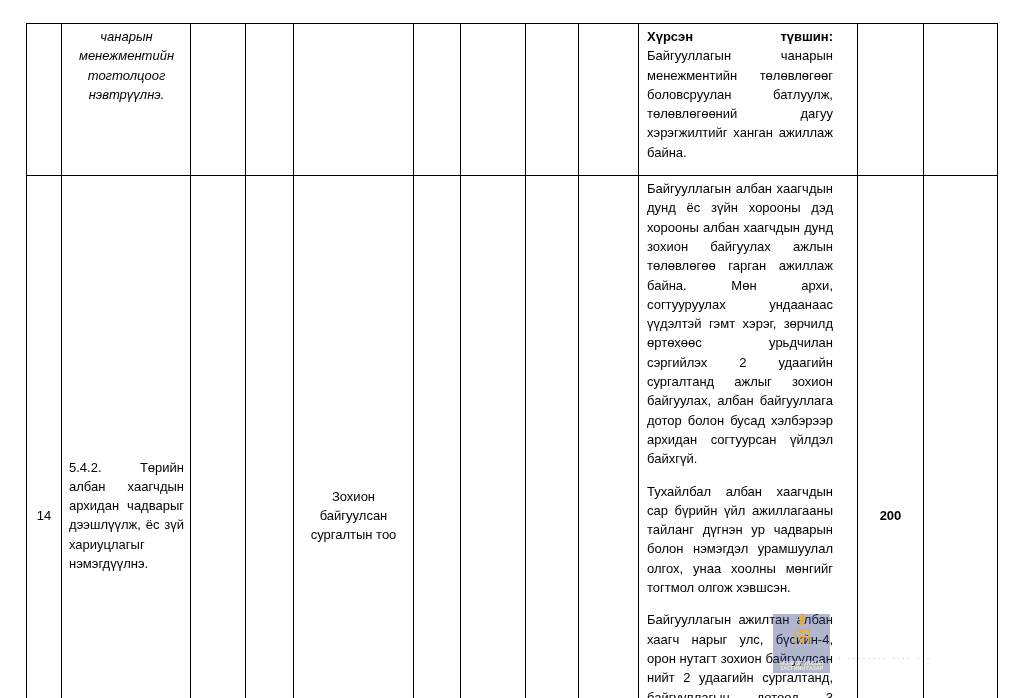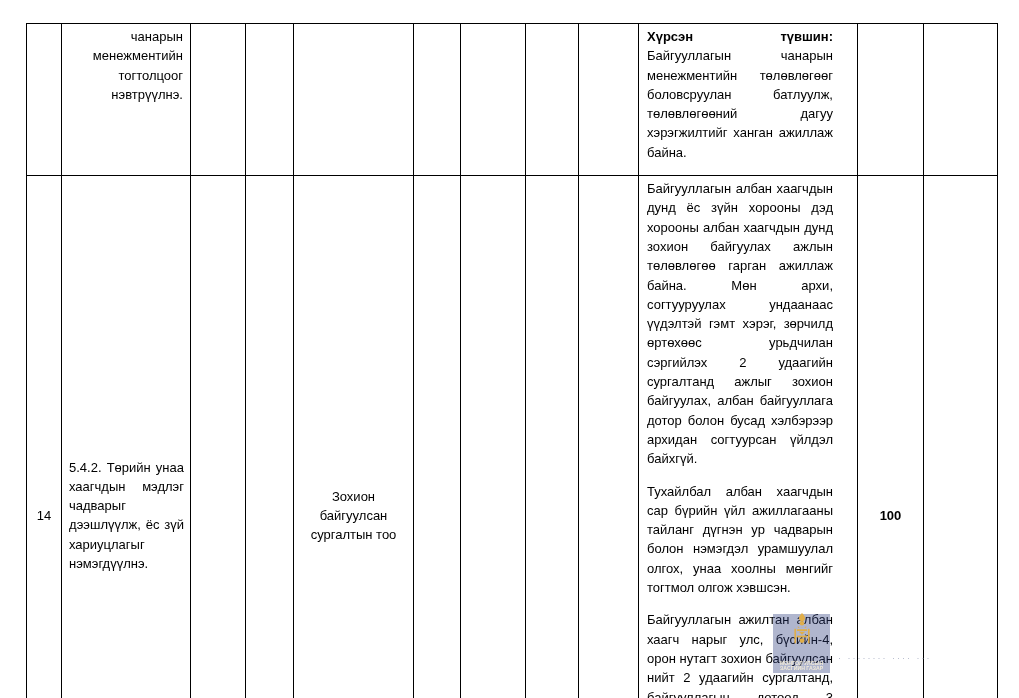--- a/index.html
+++ b/index.html
@@ -10,21 +10,21 @@
   }
   table.doc{
     border-collapse:collapse;table-layout:fixed;
     position:absolute;left:26px;top:23px;width:971px;
   }
   td{
     border:1.5px solid #000;vertical-align:top;padding:0;
     font-size:13px;line-height:19.3px;overflow:hidden;
   }
   .c-no{text-align:center;vertical-align:middle;}
-  .c-obj-top{padding:3px 7px 0 8px;text-align:right;}
+  .c-obj-top{padding:3px 7px 0 8px;text-align:center;font-style:italic;}
   .c-obj-mid{vertical-align:middle;text-align:justify;text-justify:inter-word;padding:0 6px 0 7px;}
   .c-ind{vertical-align:middle;text-align:center;padding:0 5px;}
   .c-res{text-align:justify;text-justify:inter-word;padding:3px 8px 0 8px;}
   .c-res p{margin:0 16px 13px 0;}
   .c-score{vertical-align:middle;text-align:center;font-weight:bold;}
   .bold{font-weight:bold;}
   
   .stamp{
     position:absolute;left:773px;top:614px;width:57px;height:59px;
     background:rgba(47,64,126,0.38);
@@ -78,38 +78,38 @@
       <p><span class="bold">Хүрсэн түвшин:</span> <span>Байгууллагын чанарын менежментийн төлөвлөгөөг боловсруулан батлуулж, төлөвлөгөөний дагуу хэрэгжилтийг ханган ажиллаж байна.</span></p>
     </td>
     <td></td>
     <td></td>
   </tr>
   <tr style="height:528px;">
     <td class="c-no">
       <span>14</span>
     </td>
     <td class="c-obj-mid">
-      <span>5.4.2. Төрийн унаа хаагчдын мэдлэг чадварыг дээшлүүлж, ёс зүй хариуцлагыг нэмэгдүүлнэ.</span>
+      <span>5.4.2. Төрийн албан хаагчдын архидан чадварыг дээшлүүлж, ёс зүй хариуцлагыг нэмэгдүүлнэ.</span>
     </td>
     <td></td>
     <td></td>
     <td class="c-ind">
       <span>Зохион байгуулсан сургалтын тоо</span>
     </td>
     <td></td>
     <td></td>
     <td></td>
     <td></td>
     <td class="c-res">
       <p>Байгууллагын албан хаагчдын дунд ёс зүйн хорооны дэд хорооны албан хаагчдын дунд зохион байгуулах ажлын төлөвлөгөө гарган ажиллаж байна. Мөн архи, согтууруулах ундаанаас үүдэлтэй гэмт хэрэг, зөрчилд өртөхөөс урьдчилан сэргийлэх 2 удаагийн сургалтанд ажлыг зохион байгуулах, албан байгууллага дотор болон бусад хэлбэрээр архидан согтуурсан үйлдэл байхгүй.</p>
       <p>Тухайлбал албан хаагчдын сар бүрийн үйл ажиллагааны тайланг дүгнэн ур чадварын болон нэмэгдэл урамшуулал олгох, унаа хоолны мөнгийг тогтмол олгож хэвшсэн.</p>
       <p>Байгууллагын ажилтан албан хаагч нарыг улс, бүсийн-4, орон нутагт зохион байгуулсан нийт 2 удаагийн сургалтанд, байгууллагын дотоод 3 удаагийн сургалт зохион байгуулж ажилчдыг сургалтанд хамруулснаар хүний нөөцөө сургаж чадавхижуулан, ур чадвар, мэдлэгийг дээшлүүлсэн гэж үзэж байна.</p>
     </td>
     <td class="c-score">
-      <span>100</span>
+      <span>200</span>
     </td>
     <td></td>
   </tr>
 </tbody>
   </table>
 
 <div class="stamp">
   <span class="emblem">
     <svg width="16" height="33" viewBox="0 0 16 33" fill="#e0ae4a" xmlns="http://www.w3.org/2000/svg">
       <path d="M8 0 C9.6 2 11 3.2 11 5.2 A3 3 0 1 1 5 5.2 C5 3.2 6.4 2 8 0 Z"></path>

